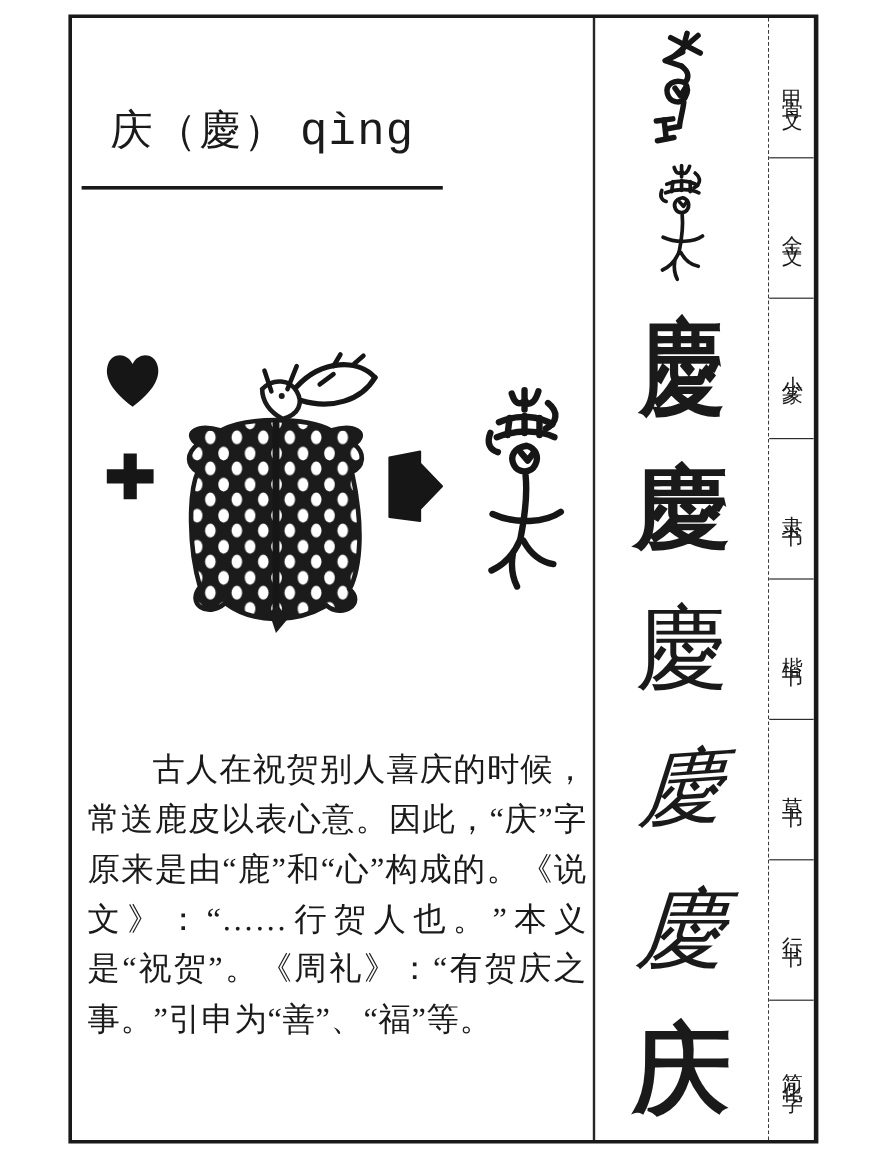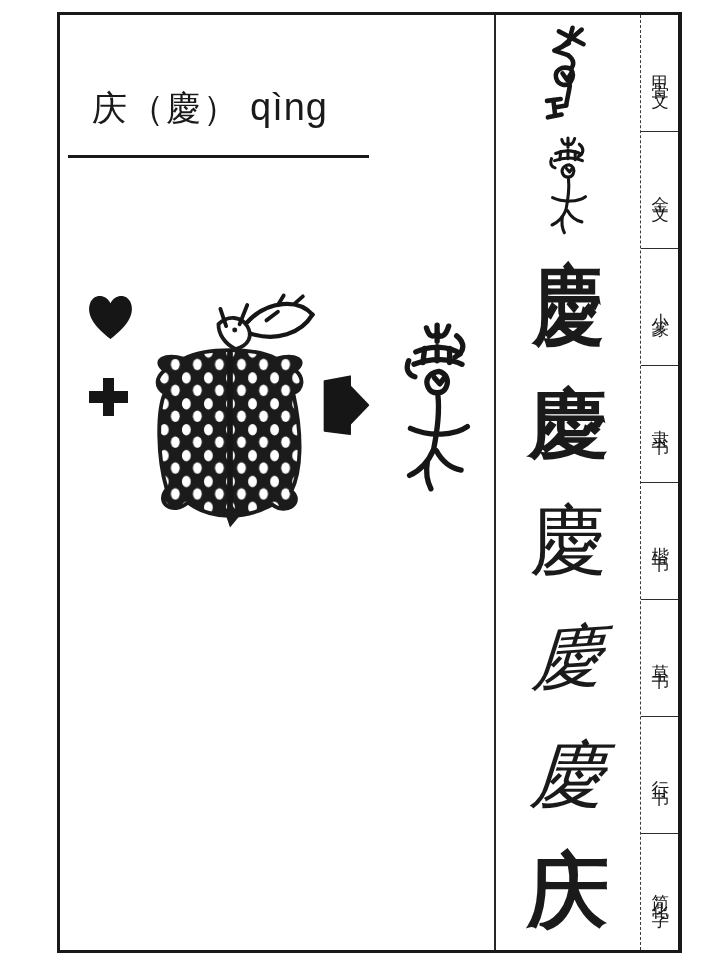--- a/index.html
+++ b/index.html
@@ -5,21 +5,21 @@
   html,body{margin:0;padding:0;background:#fff;}
   .stage{position:relative;width:727px;height:975px;background:#fff;overflow:hidden;
          font-family:"Liberation Serif","DejaVu Serif",serif;color:#1a1a1a;}
   .frame{position:absolute;left:57px;top:12px;width:625px;height:941px;box-sizing:border-box;
          border:3px solid #191919;border-right-width:4px;display:flex;background:#fff;}
 
   
   .main{position:relative;width:436px;box-sizing:border-box;border-right:2px solid #262626;}
   .title{position:absolute;left:32px;top:70px;white-space:nowrap;}
   .title .hanzi{font-size:35px;letter-spacing:2px;}
-  .title .pinyin{font-family:Liberation Sans, sans-serif;font-size:38px;margin-left:10px;letter-spacing:1px;}
+  .title .pinyin{font-family:Liberation Mono, monospace;font-size:38px;margin-left:10px;letter-spacing:1px;}
   .title-underline{position:absolute;left:8px;top:140px;width:301px;height:3px;background:#191919;}
 
   .illus{position:absolute;left:0;top:0;width:436px;height:560px;}
   .heart{position:absolute;left:24px;top:275px;}
   .plus{position:absolute;left:27px;top:362px;}
   .hide{position:absolute;left:76px;top:276px;}
   .arrow{position:absolute;left:262px;top:356px;}
   .bronze-big{position:absolute;left:338px;top:300px;}
 
   .para{position:absolute;left:13px;top:579px;width:416px;font-size:27px;line-height:41.5px;
@@ -114,20 +114,21 @@
               <path d="M14 120 C36 130 64 128 78 118"></path>
               <path d="M40 144 C34 158 24 168 13 173"></path>
               <path d="M43 145 C50 158 60 165 71 167"></path>
               <path d="M33 158 C31 170 33 180 37 188"></path>
             </g>
           </defs>
           <use href="#bronzeGlyph"></use>
         </svg>
       </div>
 
+      <p class="para">古人在祝贺别人喜庆的时候，常送鹿皮以表心意。因此，“庆”字原来是由“鹿”和“心”构成的。《说文》：“……行贺人也。”本义是“祝贺”。《周礼》：“有贺庆之事。”引申为“善”、“福”等。</p>
     </div>
 
     <div class="glyphcol">
       <div class="glyph-cell">
         <svg viewBox="0 0 70 105" width="64" height="98">
           <g class="ink" stroke="#161616" fill="none" stroke-width="5" stroke-linecap="round" stroke-linejoin="round">
             <path d="M40 3 L36 18"></path>
             <path d="M25 7 L52 21"></path>
             <path d="M50 5 L28 24"></path>
             <path d="M36 20 L20 28 L35 33"></path>

